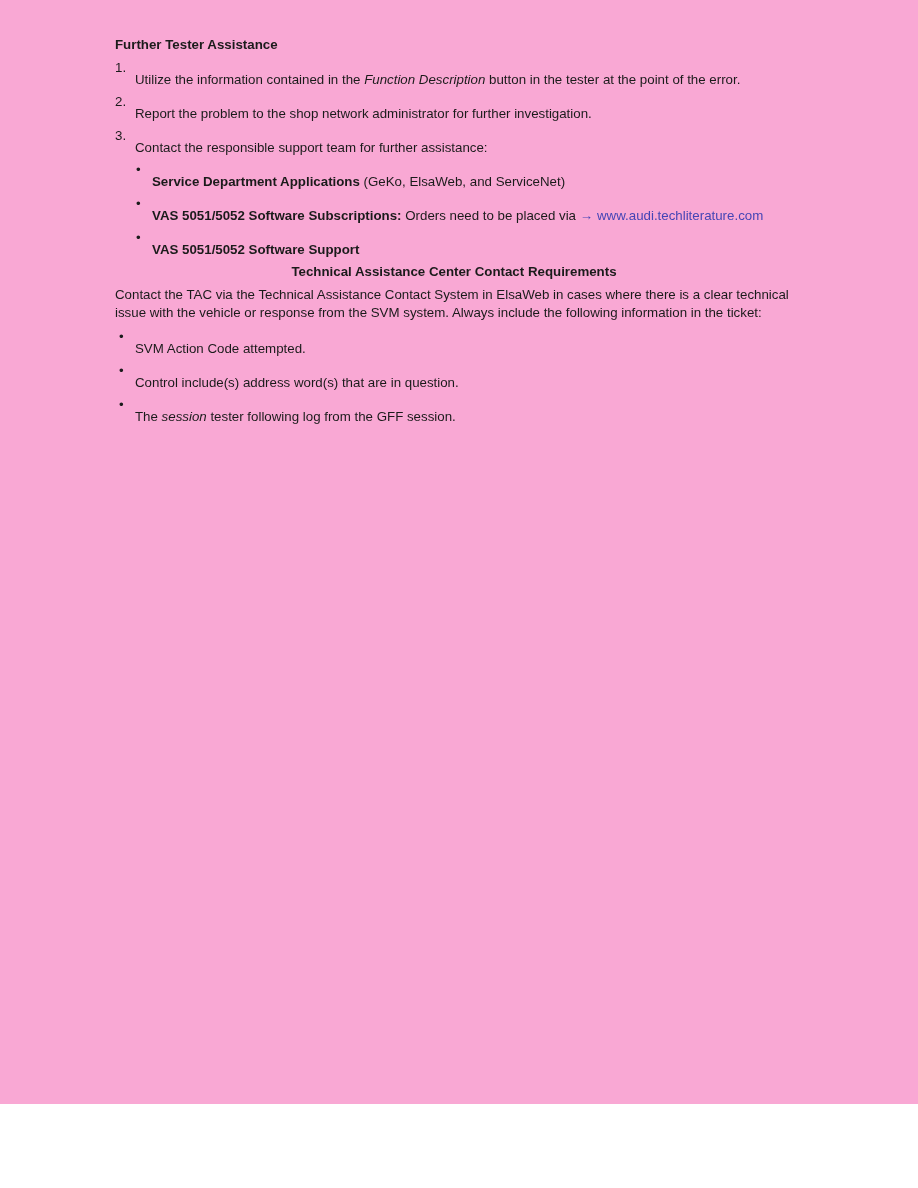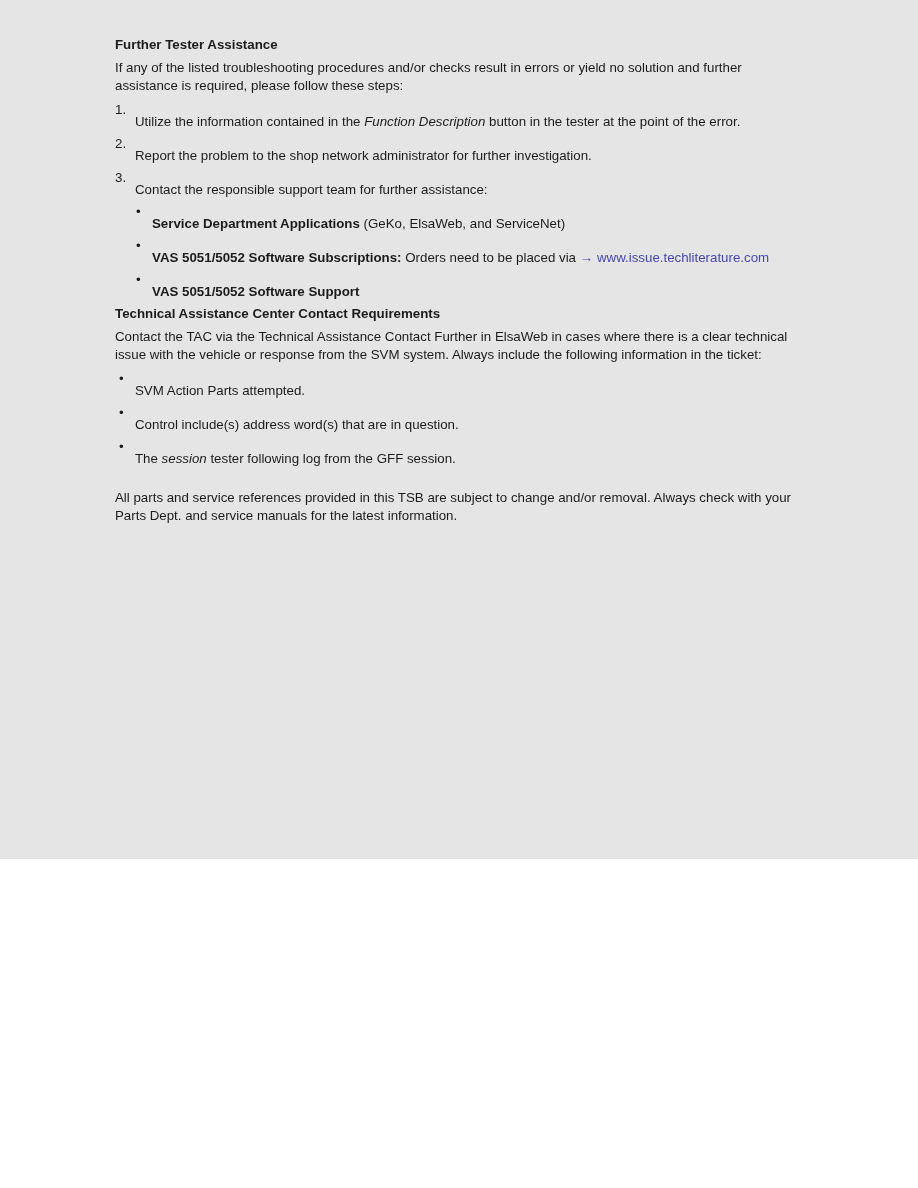--- a/index.html
+++ b/index.html
@@ -1,40 +1,40 @@
 <!DOCTYPE html>
 <html style="--color-link: #4545b5; --color-text: #1b1b1b; --color-page_bg: #ffffff;"><head>
 <meta charset="utf-8">
 <style>
   * { box-sizing: border-box; }
   html, body { margin: 0; padding: 0; background: #ffffff; }
   .page {
     position: relative;
     width: 918px;
-    height: 859px;
-    background: #e5e5e5;
+    height: 1104px;
+    background: #f9a8d4;
     font-family: "Liberation Sans", sans-serif;
     color: #1b1b1b;
     overflow: hidden;
   }
   .content {
     position: absolute;
     left: 115px;
     top: 36px;
     width: 678px;
     font-size: 13.3px;
     line-height: 18px;
   }
   .heading {
     font-size: 13.3px;
     font-weight: bold;
     margin: 0 0 5px 0;
     line-height: 18px;
   }
-  .heading.second { margin-top: 3px; }
+  .heading.second { margin-top: 3px; text-align: center; }
   .para { margin: 0 0 6px 0; }
   .olist { margin: 2px 0 0 0; }
   .li { display: flex; margin-bottom: 4px; }
   .marker-num { flex: 0 0 20px; width: 20px; }
   .litext { flex: 1 1 auto; margin-top: 12px; }
   .blist { padding-left: 4px; margin: 1px 0 3px 0; }
   .blist.nested { padding-left: 21px; }
   .marker-bullet { flex: 0 0 16px; width: 16px; }
   .b { font-weight: bold; text-align: center; }
   .em { font-style: italic; }
@@ -49,21 +49,20 @@
   .disclaimer { margin-top: 21px; }
 </style>
 </head>
 <body>
 
 <div class="page">
   <div class="content">
 
     <h2 class="heading">Further Tester Assistance</h2>
 
-    <p class="para">If any of the listed troubleshooting procedures and/or checks result in errors or yield no solution and further assistance is required, please follow these steps:</p>
 
     <div class="olist">
       <div class="li">
         <span class="marker-num">1.</span>
         <span class="litext"><span>Utilize the information contained in the </span><span class="em">Function Description</span><span> button in the tester at the point of the error.</span></span>
       </div>
       <div class="li">
         <span class="marker-num">2.</span>
         <span class="litext"><span>Report the problem to the shop network administrator for further investigation.</span><span class="em"></span><span></span></span>
       </div>
@@ -73,43 +72,42 @@
       </div>
     </div>
 
     <div class="blist nested">
       <div class="li">
         <span class="marker-bullet">•</span>
         <span class="litext"><span class="b">Service Department Applications</span><span> (GeKo, ElsaWeb, and ServiceNet)</span><span class="link-arrow"></span><a class="link-text"></a></span>
       </div>
       <div class="li">
         <span class="marker-bullet">•</span>
-        <span class="litext"><span class="b">VAS 5051/5052 Software Subscriptions:</span><span> Orders need to be placed via </span><span class="link-arrow">→</span><a class="link-text">www.issue.techliterature.com</a></span>
+        <span class="litext"><span class="b">VAS 5051/5052 Software Subscriptions:</span><span> Orders need to be placed via </span><span class="link-arrow">→</span><a class="link-text">www.audi.techliterature.com</a></span>
       </div>
       <div class="li">
         <span class="marker-bullet">•</span>
         <span class="litext"><span class="b">VAS 5051/5052 Software Support</span><span></span><span class="link-arrow"></span><a class="link-text"></a></span>
       </div>
     </div>
 
     <h2 class="heading second">Technical Assistance Center Contact Requirements</h2>
 
-    <p class="para">Contact the TAC via the Technical Assistance Contact Further in ElsaWeb in cases where there is a clear technical issue with the vehicle or response from the SVM system. Always include the following information in the ticket:</p>
+    <p class="para">Contact the TAC via the Technical Assistance Contact System in ElsaWeb in cases where there is a clear technical issue with the vehicle or response from the SVM system. Always include the following information in the ticket:</p>
 
     <div class="blist">
       <div class="li">
         <span class="marker-bullet">•</span>
-        <span class="litext"><span>SVM Action Parts attempted.</span><span class="em"></span><span></span></span>
+        <span class="litext"><span>SVM Action Code attempted.</span><span class="em"></span><span></span></span>
       </div>
       <div class="li">
         <span class="marker-bullet">•</span>
         <span class="litext"><span>Control include(s) address word(s) that are in question.</span><span class="em"></span><span></span></span>
       </div>
       <div class="li">
         <span class="marker-bullet">•</span>
         <span class="litext"><span>The </span><span class="em">session</span><span> tester following log from the GFF session.</span></span>
       </div>
     </div>
 
-    <p class="para disclaimer">All parts and service references provided in this TSB are subject to change and/or removal. Always check with your Parts Dept. and service manuals for the latest information.</p>
 
   </div>
 </div>
 
 </body></html>

